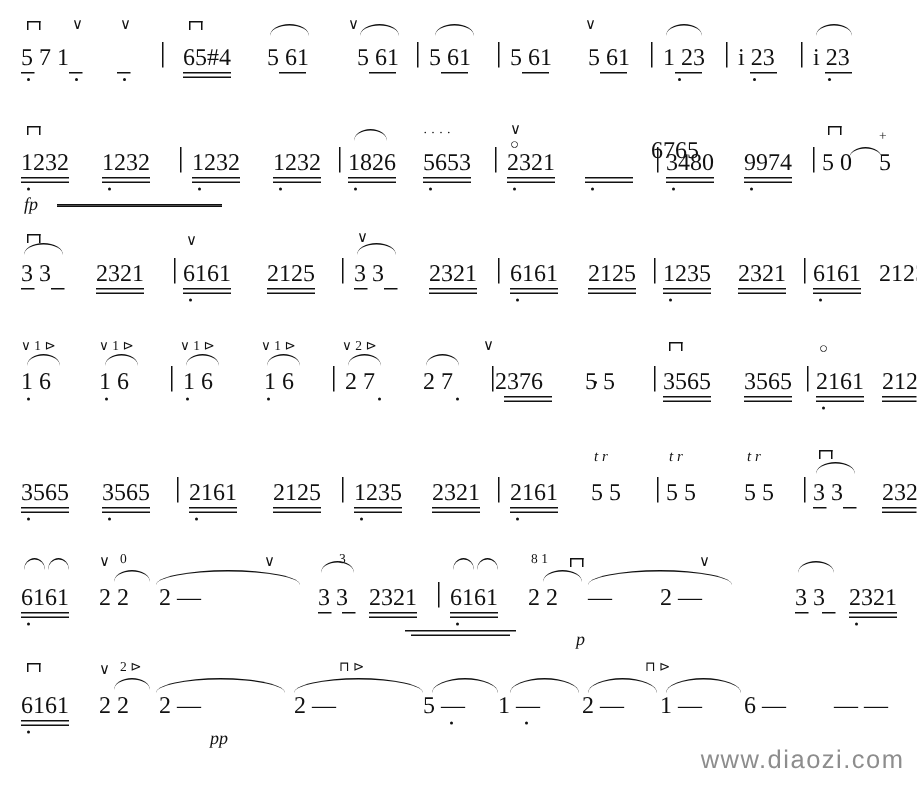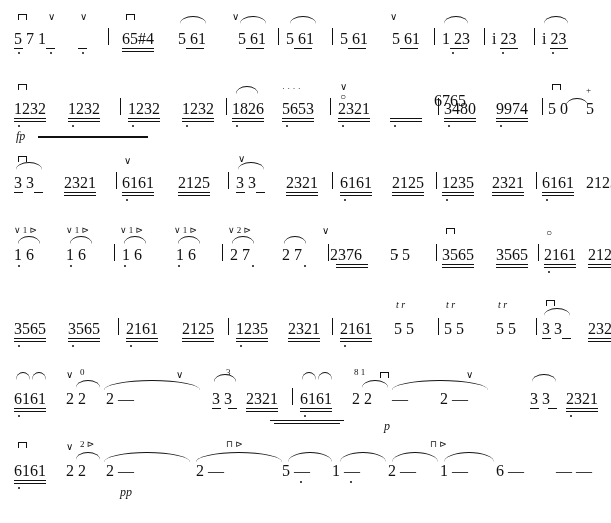--- a/index.html
+++ b/index.html
@@ -651,19 +651,20 @@
     <div class="measure" style="left:556px;top:22px;">
       <span class="notes">—  —</span>
     </div>
 
     <div class="beam" style="left:14px;top:40px;width:32px;"></div>
     <div class="beam" style="left:14px;top:43px;width:32px;"></div>
     <div class="dot" style="left:18px;top:47px;"></div>
     <div class="dot" style="left:300px;top:41px;"></div>
     <div class="dot" style="left:350px;top:41px;"></div>
 
-    <div class="dyn" style="left:120px;top:46px;">pp</div>
+    <div class="dyn" style="left:140px;top:46px;">pp</div>
   </div>
 
   <div class="wm">
+    <div class="url">www.diaozi.com</div>
   </div>
 
 </div>
 
 </body></html>

